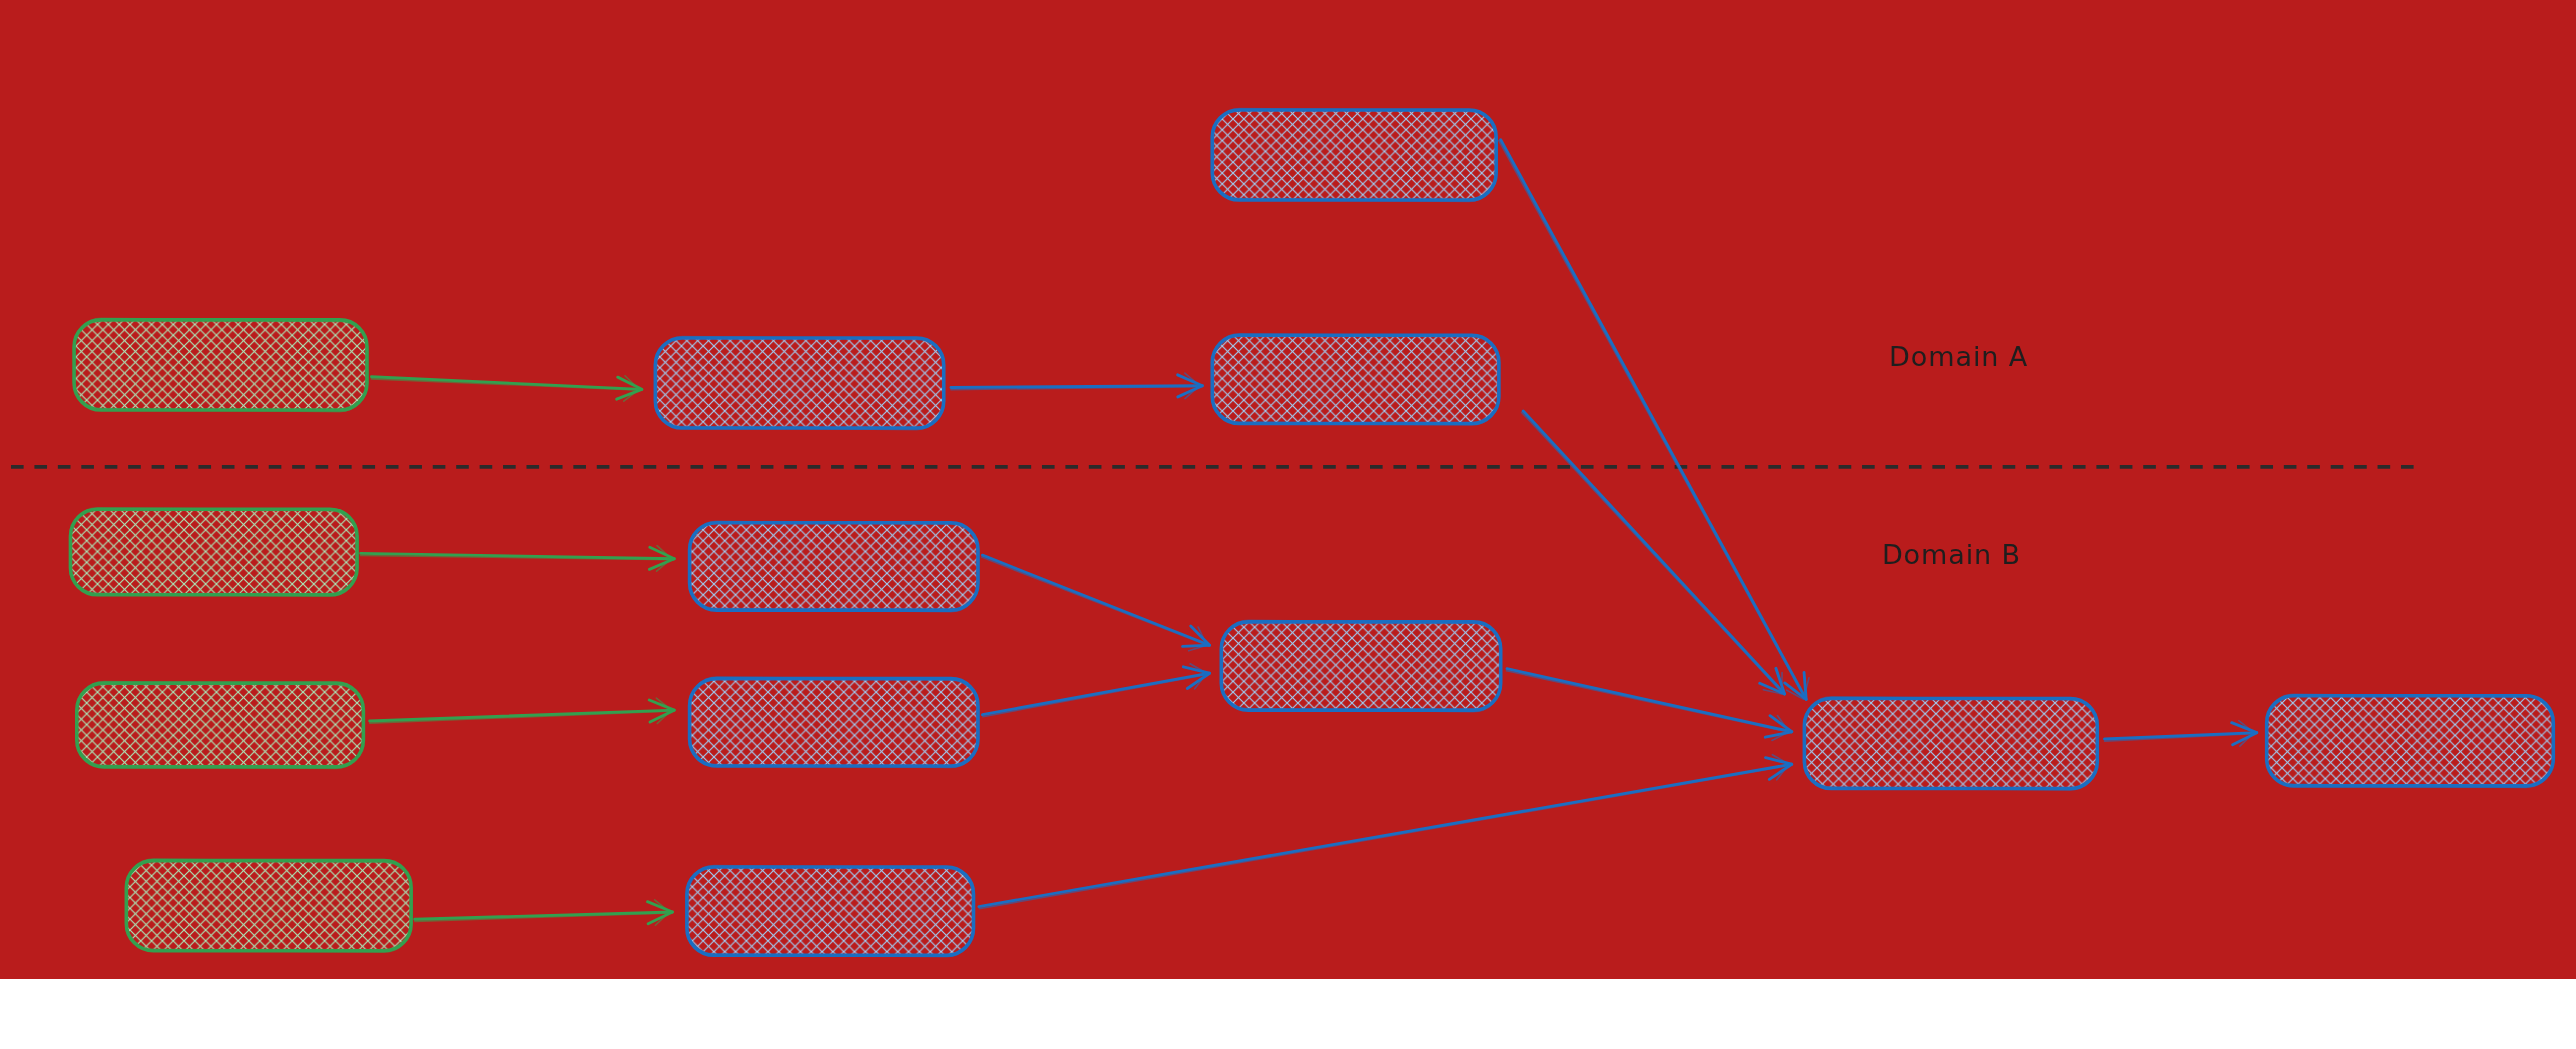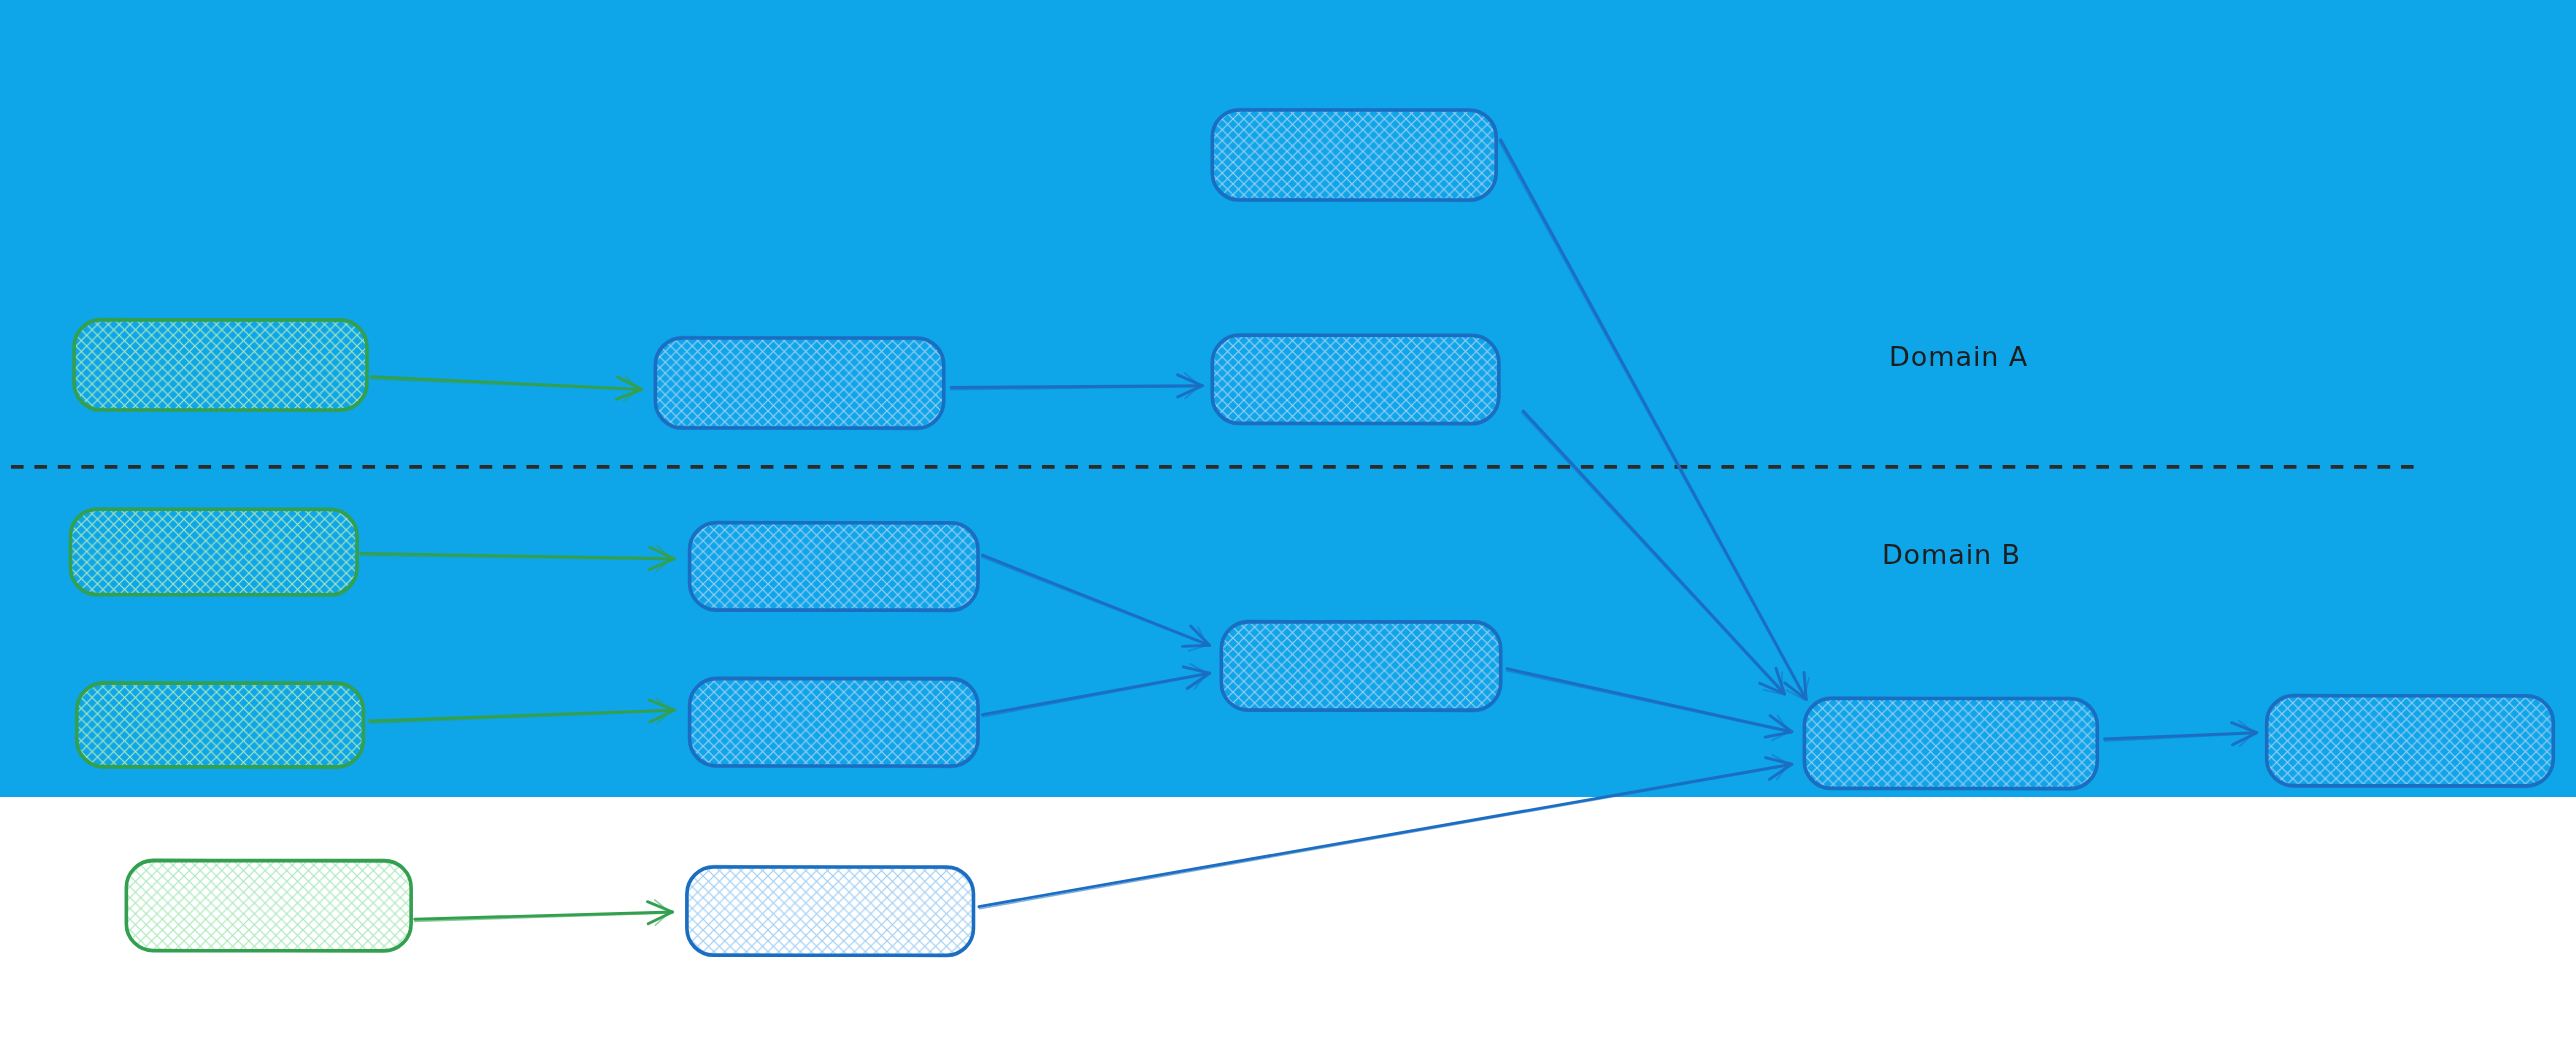--- a/index.html
+++ b/index.html
@@ -8,22 +8,22 @@
     padding: 0;
     background: #ffffff;
     width: 2576px;
     height: 1049px;
     overflow: hidden;
     font-family: "DejaVu Sans", sans-serif;
   }
   .canvas-wrap {
     position: relative;
     width: 2576px;
-    height: 797px;
-    background: #0ea5e9;
+    height: 979px;
+    background: #b91c1c;
   }
   svg { display: block; }
   .canvas-label {
     font-family: "DejaVu Sans", sans-serif;
     font-size: 30px;
     letter-spacing: 1px;
     font-weight: 500;
   }
   .node rect { stroke-linejoin: round; }
   .edge line, .edge path { stroke-linecap: round; stroke-linejoin: round; }

